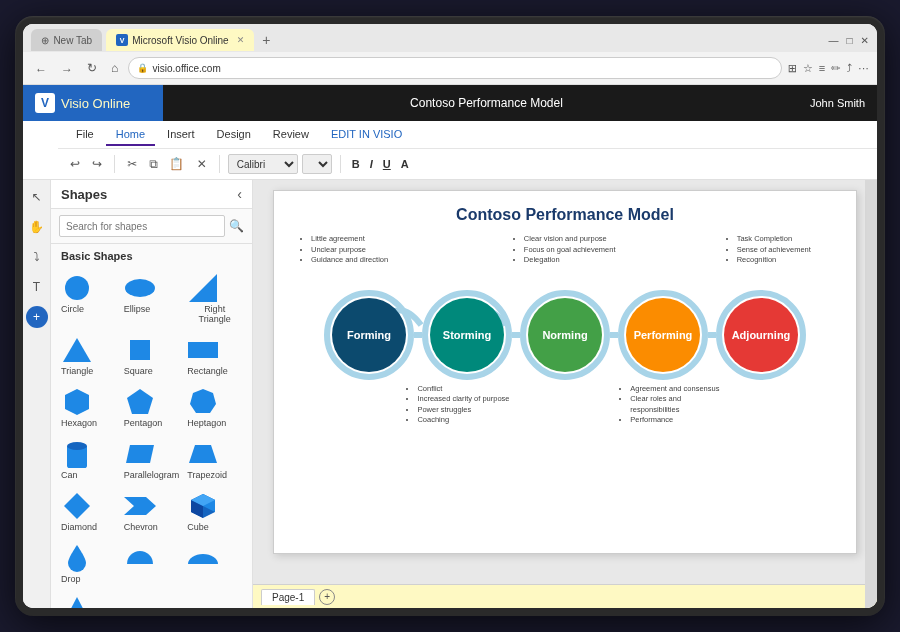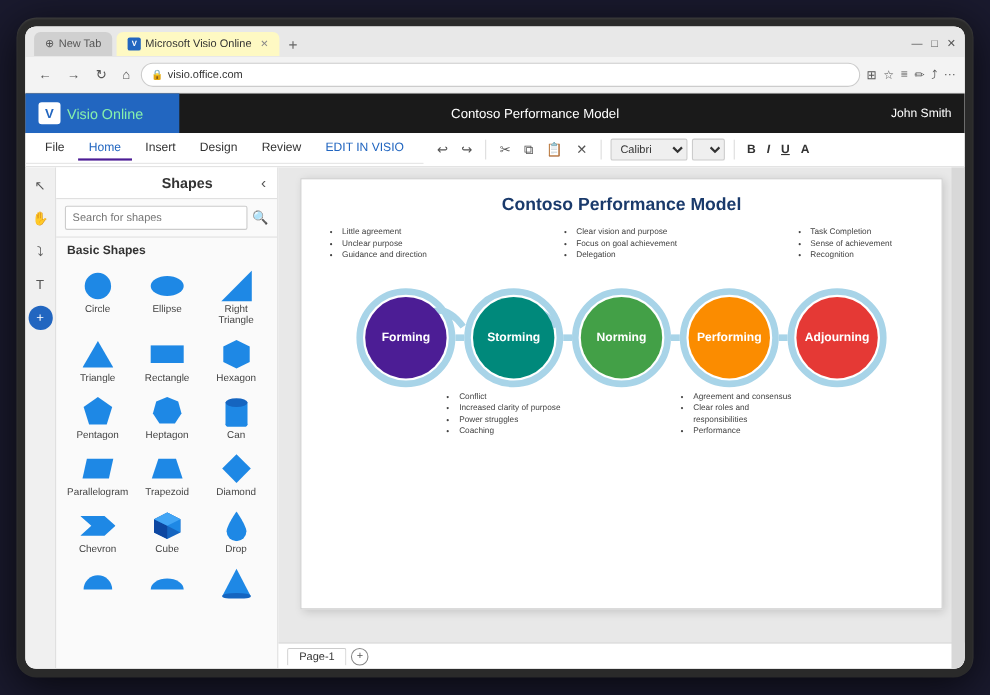--- a/index.html
+++ b/index.html
@@ -169,21 +169,21 @@
       border-radius: 3px;
       display: flex;
       align-items: center;
       justify-content: center;
       font-size: 12px;
       font-weight: bold;
       color: #2266c0;
     }
 
     .visio-text {
-      color: #86efac;
+      color: #fef9c3;
       font-size: 13px;
       font-weight: 400;
     }
 
     .doc-title {
       flex: 1;
       text-align: center;
       color: white;
       font-size: 12px;
     }
@@ -192,20 +192,22 @@
       color: white;
       font-size: 11px;
       padding-right: 12px;
     }
 
     
     .ribbon-menu {
       background: #fff;
       border-bottom: 1px solid #e0e0e0;
       display: flex;
+      flex-direction: column;
+      padding-left: 35px;
     }
 
     .ribbon-tabs {
       display: flex;
       align-items: center;
       padding: 0 8px;
       height: 28px;
       gap: 2px;
       border-bottom: 1px solid #e5e5e5;
     }
@@ -292,21 +294,21 @@
       background: #fafafa;
       border-right: 1px solid #e0e0e0;
       display: flex;
       flex-direction: column;
       overflow: hidden;
     }
 
     .sidebar-header {
       display: flex;
       align-items: center;
-      justify-content: flex-end;
+      justify-content: space-between;
       padding: 6px 10px;
       border-bottom: 1px solid #e0e0e0;
       background: white;
       gap: 44px;
     }
 
     .shapes-title {
       font-size: 13px;
       font-weight: 600;
       color: #333;
@@ -375,21 +377,21 @@
       display: grid;
       grid-template-columns: repeat(3, 1fr);
       gap: 4px;
       padding: 4px 8px;
       overflow-y: auto;
     }
 
     .shape-item {
       display: flex;
       flex-direction: column;
-      align-items: center;
+      align-items: flex-start;
       gap: 2px;
       padding: 4px 2px;
       cursor: pointer;
       border-radius: 2px;
     }
 
     .shape-visual {
       width: 32px;
       height: 28px;
       display: flex;
@@ -482,21 +484,21 @@
       border-radius: 50%;
       display: flex;
       align-items: center;
       justify-content: center;
       color: white;
       font-size: 11px;
       font-weight: 600;
       text-align: center;
     }
 
-    .stage-forming { background: #4c1d95; justify-content: center; }
+    .stage-forming { background: #0c4a6e; justify-content: center; }
     .stage-storming { background: #00897b; }
     .stage-norming { background: #43a047; }
     .stage-performing { background: #fb8c00; }
     .stage-adjourning { background: #e53935; }
 
     .note-box {
       font-size: 7.5px;
       color: #444;
       text-align: left;
       width: 130px;
@@ -505,21 +507,21 @@
 
     .note-box ul {
       list-style: disc;
       padding-left: 12px;
     }
 
     .page-tabs {
       display: flex;
       align-items: center;
       height: 24px;
-      background: #ffffff;
+      background: #fef9c3;
       border-top: 1px solid #d0d0d0;
       padding: 0 8px;
       gap: 4px;
       margin-top: 20px;
     }
 
     .page-tab {
       padding: 2px 10px;
       font-size: 10px;
       color: #333;
@@ -688,20 +690,28 @@
 
                 <div class="shape-item">
                   <div class="shape-visual">
                     <svg width="28" height="28">
                         <polygon points="14,2 28,26 0,26" fill="#1e88e5"></polygon>
                       </svg>
                   </div>
                   <span class="shape-label">Triangle</span>
                 </div>
 
+                <div class="shape-item">
+                  <div class="shape-visual">
+                    <svg width="24" height="24">
+                        <rect x="2" y="2" width="20" height="20" fill="#1e88e5"></rect>
+                      </svg>
+                  </div>
+                  <span class="shape-label">Square</span>
+                </div>
 
                 <div class="shape-item">
                   <div class="shape-visual">
                     <svg width="32" height="22">
                         <rect x="1" y="3" width="30" height="16" fill="#1e88e5"></rect>
                       </svg>
                   </div>
                   <span class="shape-label">Rectangle</span>
                 </div>
 

